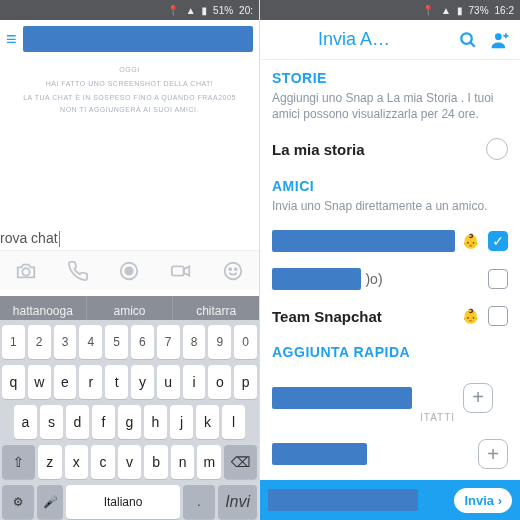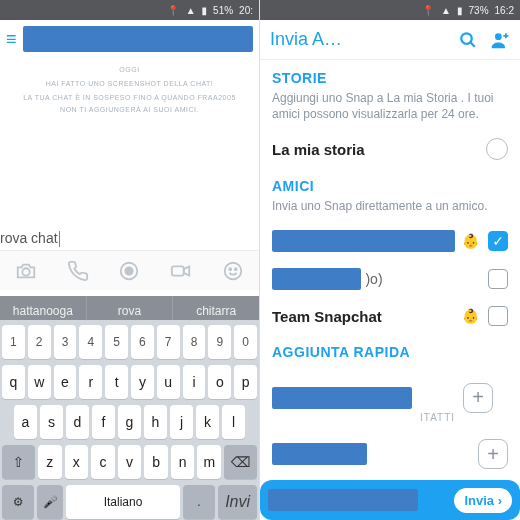--- a/index.html
+++ b/index.html
@@ -36,39 +36,39 @@
   .key.num { font-size: 12px; color: #555; }
   .key.mod { background: #aeb5bf; color: #333; }
   .krow.shift .key.mod { flex: 1.4; }
   .krow.bottom .key.space { flex: 3.5; font-size: 12px; }
   .krow.bottom .key.mod { flex: 1; font-size: 12px; }
   .krow.bottom .key.mic { flex: .8; }
   .krow.bottom .key.inv { flex: 1.2; font-size: 16px; color: #404040; font-style: italic; }
 
   
   .r-header { height: 40px; display: flex; align-items: center; padding: 0 10px; border-bottom: 1px solid #eee; }
-  .r-title { flex: 1; color: #1ea1f1; font-size: 18px; font-weight: 500; }
+  .r-title { flex: 1; color: #1ea1f1; font-size: 18px; font-weight: 500; margin-left: 48px; }
   .r-header .icn { color: #1ea1f1; margin-left: 12px; width: 20px; height: 20px; display: flex; align-items: center; justify-content: center; }
 
   .section-h { color: #1ea1f1; font-size: 14px; font-weight: 700; letter-spacing: .5px; padding: 10px 12px 4px; }
   .section-sub { color: #8c97a2; font-size: 12px; padding: 0 12px 8px; line-height: 16px; }
 
   .row-item { display: flex; align-items: center; padding: 8px 12px; gap: 8px; }
   .row-label { flex: 1; font-size: 15px; font-weight: 600; color: #222; }
   .row-label.blue { height: 22px; background: #3f7ec7; border-radius: 2px; }
   .circle { width: 22px; height: 22px; border: 1.5px solid #bbb; border-radius: 50%; }
   .checkbox { width: 20px; height: 20px; border: 1.5px solid #9aa3ad; border-radius: 4px; display: flex; align-items: center; justify-content: center; }
   .checkbox.checked { background: #1ea1f1; border-color: #1ea1f1; color: #fff; font-size: 14px; }
   .emoji { font-size: 14px; }
   .suffix { color: #666; font-size: 14px; margin-left: -4px; }
   .plus-box { width: 30px; height: 30px; border: 1.5px solid #b4bcc4; border-radius: 8px; display: flex; align-items: center; justify-content: center; color: #8a939c; font-size: 20px; }
   .quick-row .row-label.blue { max-width: 140px; }
   .quick-row .quick-txt { color: #aab2ba; font-size: 10px; letter-spacing: 1px; margin-top: 40px; }
 
-  .send-bar { position: absolute; bottom: 0; left: 0; right: 0; height: 40px; background: #1ea1f1; display: flex; align-items: center; padding: 0 8px; gap: 8px; border-radius: 12px; }
+  .send-bar { position: absolute; bottom: 0; left: 0; right: 0; height: 40px; background: #1ea1f1; display: flex; align-items: center; padding: 0 8px; gap: 8px; }
   .send-bar .chip { height: 22px; background: #3f7ec7; flex: 1; border-radius: 2px; max-width: 150px; }
   .send-btn { background: #fff; color: #1ea1f1; font-size: 13px; font-weight: 600; padding: 5px 10px; border-radius: 14px; margin-left: auto; display: flex; align-items: center; gap: 4px; }
 </style>
 </head>
 <body>
 
 <div class="pane pane-left">
   <div class="statusbar">
     <span>📍</span>
     <span>▲</span>
@@ -119,21 +119,21 @@
           <circle cx="12" cy="12" r="9"></circle>
           <path d="M8 14s1.5 2 4 2 4-2 4-2"></path>
           <circle cx="9" cy="10" r="1" fill="#9aa3ad"></circle>
           <circle cx="15" cy="10" r="1" fill="#9aa3ad"></circle>
         </svg>
       </div>
   </div>
 
   <div class="sugg-row">
     <div class="sugg">hattanooga</div>
-    <div class="sugg">rova</div>
+    <div class="sugg">amico</div>
     <div class="sugg">chitarra</div>
   </div>
 
   <div class="keyboard">
     <div class="krow" id="krow-num">
         <div class="key num">1</div>
         <div class="key num">2</div>
         <div class="key num">3</div>
         <div class="key num">4</div>
         <div class="key num">5</div>

